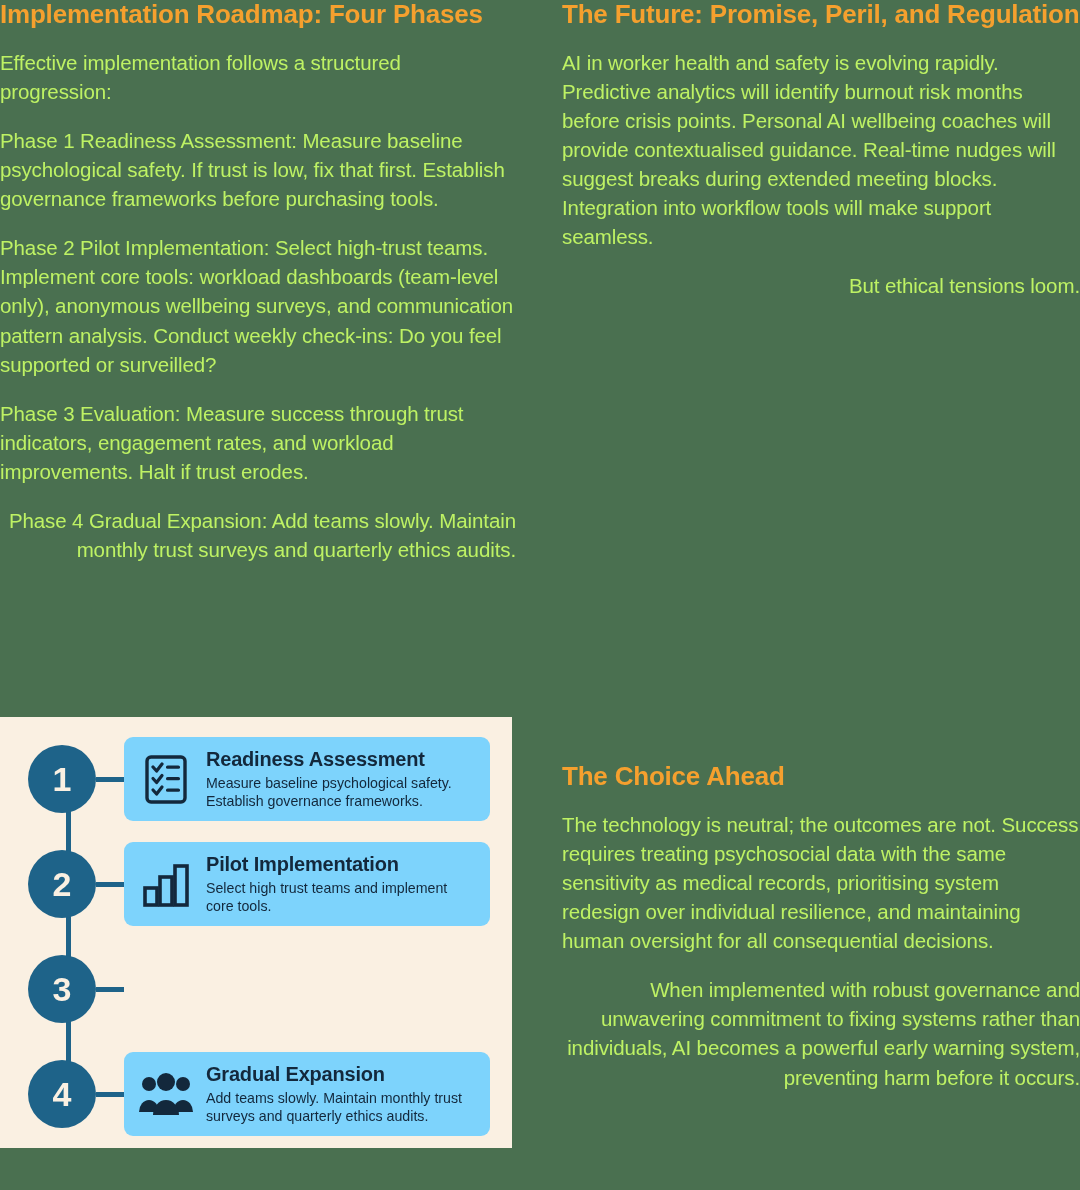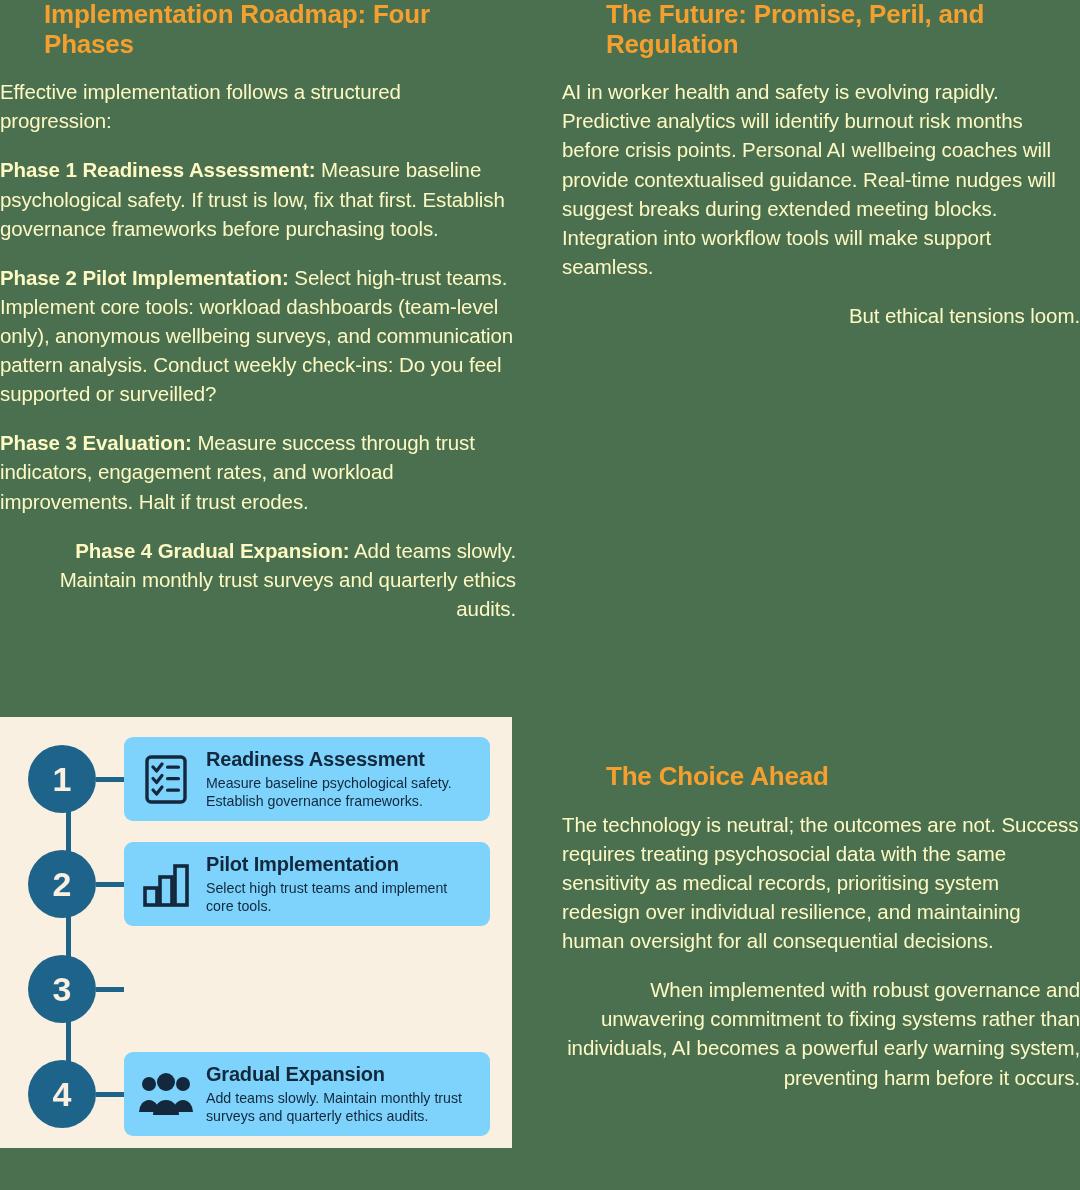--- a/index.html
+++ b/index.html
@@ -26,31 +26,30 @@
   .col-left  { left: 0;   width: 516px; }
   .col-right { left: 562px; width: 518px; }
 
   h2.section-title {
     font-size: 26px;
     line-height: 1.14;
     font-weight: 700;
     color: #f5a02e;
     margin: 0 0 18px 0;
     letter-spacing: -0.2px;
-    padding-left: 44px;
   }
   p.body {
     font-size: 20.5px;
     line-height: 1.42;
-    color: #fef9c3;
+    color: #bef264;
     margin: 0 0 20px 0;
     letter-spacing: -0.1px;
   }
   p.body:last-child { margin-bottom: 0; text-align: right; }
-  .lead-in { font-weight: 700; }
+  .lead-in { font-weight: 400; }
 
   
   .infographic {
     position: absolute;
     left: 0;
     top: 717px;
     width: 512px;
     height: 431px;
     background: #faf0e2;
   }

